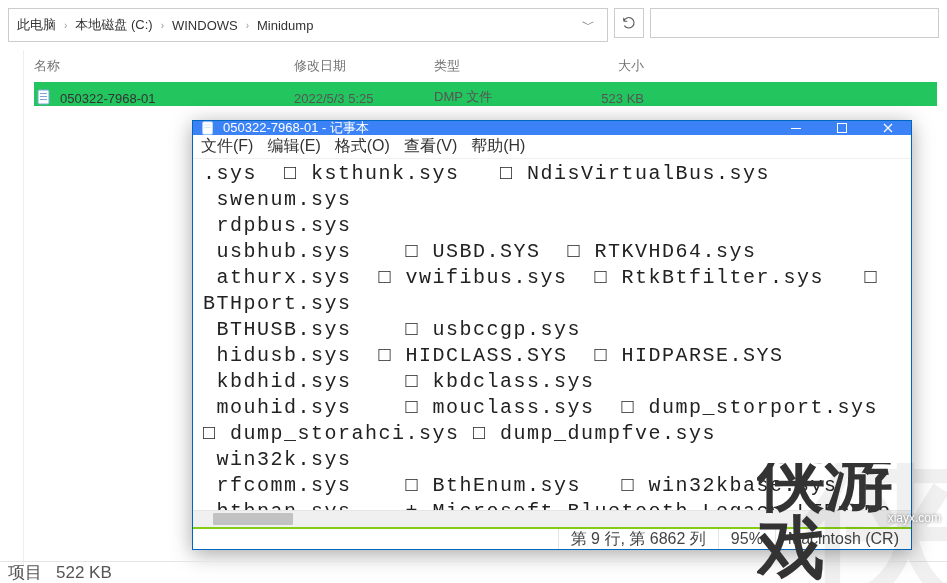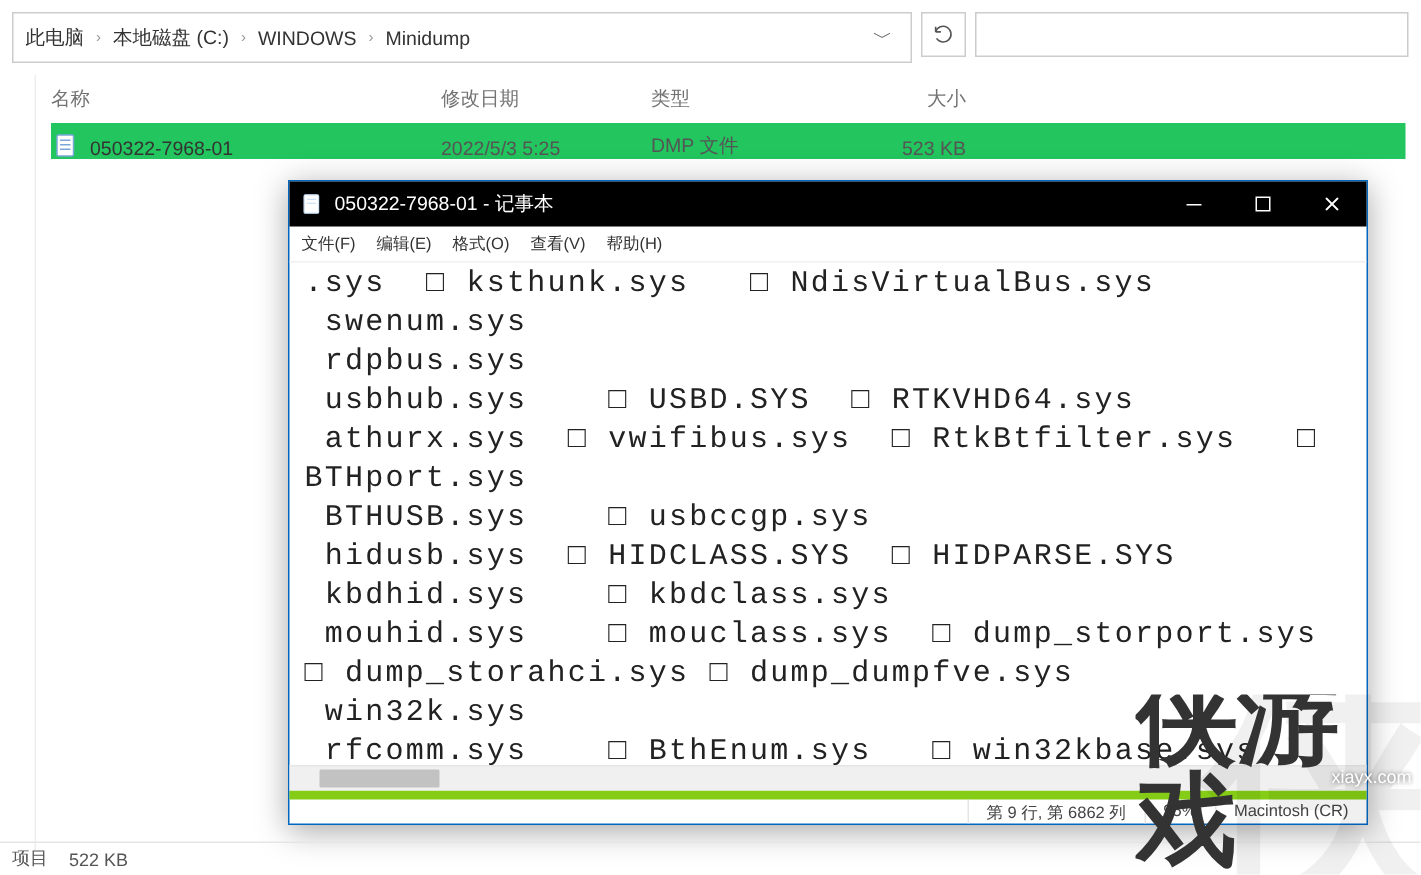--- a/index.html
+++ b/index.html
@@ -27,35 +27,35 @@
 .fl-row .icn svg { width: 16px; height: 16px; }
 .fr-name { width: 234px; }
 .fr-date { width: 140px; color: #555; }
 .fr-type { width: 120px; color: #555; }
 .fr-size { width: 90px; text-align: right; color: #555; }
 
 
 .left-strip { position: absolute; left: 0; top: 50px; bottom: 16px; width: 24px; border-right: 1px solid #eee; }
 
 
-.status { position: absolute; left: 0; bottom: 0; right: 0; height: 22px; border-top: 1px solid #e5e5e5; display: flex; align-items: center; padding: 0 8px; color: #555; font-size: 12px; gap: 14px; }
+.status { position: absolute; left: 0; bottom: 0; right: 0; height: 22px; border-top: 1px solid #e5e5e5; display: flex; align-items: center; padding: 0 8px; color: #555; font-size: 17px; gap: 14px; }
 
 
 .notepad { position: absolute; left: 192px; top: 120px; width: 720px; height: 430px; background: #fff; box-shadow: 0 4px 20px rgba(0,0,0,.35); border: 1px solid #0067c0; display: flex; flex-direction: column; }
-.np-title { height: 30px; background: #000000; color: #fff; display: flex; align-items: center; padding-left: 8px; gap: 8px; font-size: 13px; }
+.np-title { height: 14px; background: #3b82f6; color: #fff; display: flex; align-items: center; padding-left: 8px; gap: 8px; font-size: 13px; }
 .np-title .icn svg { width: 14px; height: 14px; display: block; }
 .np-ctrls { margin-left: auto; display: flex; height: 100%; }
 .np-ctrls div { width: 46px; display: flex; align-items: center; justify-content: center; color: #fff; }
 .np-ctrls div:last-child { background: transparent; }
 
-.np-menu { height: 24px; display: flex; align-items: center; gap: 14px; padding: 0 8px; color: #333; font-size: 11px; border-bottom: 1px solid #f0f0f0; }
+.np-menu { height: 24px; display: flex; align-items: center; gap: 14px; padding: 0 8px; color: #333; font-size: 16px; border-bottom: 1px solid #f0f0f0; }
 .np-body { flex: 1; padding: 2px 10px 2px 10px; font-family: "SimSun","Courier New",monospace; font-size: 20px; letter-spacing: 1.5px; color: #222; line-height: 1.3; white-space: pre-wrap; word-break: break-all; overflow: hidden; position: relative; }
 .np-scroll-x { height: 17px; border-top: 1px solid #e5e5e5; background: #f0f0f0; position: relative; }
 .np-scroll-x::before { content:""; position:absolute; left:20px; top:2px; width:80px; height:12px; background:#c2c2c2; border-radius:1px; }
-.np-status { height: 22px; border-top: 6px solid #84cc16; display: flex; align-items: flex-start; font-size: 11px; color: #444; }
+.np-status { height: 22px; border-top: 2px solid #84cc16; display: flex; align-items: flex-start; font-size: 16px; color: #444; }
 .np-status .seg { border-left: 1px solid #e5e5e5; padding: 0 12px; height: 100%; display: flex; align-items: center; }
 .np-status .fill { flex: 1; }
 
 
 .wm { position: absolute; right: 0; bottom: 0; width: 190px; height: 120px; pointer-events: none; overflow:hidden;}
 .wm .ghost { position:absolute; right:-24px; bottom:-26px; font-size:170px; color:rgba(0,0,0,.06); font-family:"SimHei",sans-serif; font-weight:900; line-height:1; }
 .wm .blk { position:absolute; right:6px; bottom:2px; color:#333; font-family:"SimHei",sans-serif; font-weight:700; font-size:68px; line-height:1; }
 .wm .url { position:absolute; right:6px; bottom:58px; color:#fff; font-size:12px; text-shadow:0 0 3px rgba(0,0,0,.6); }
 </style>
 </head>

